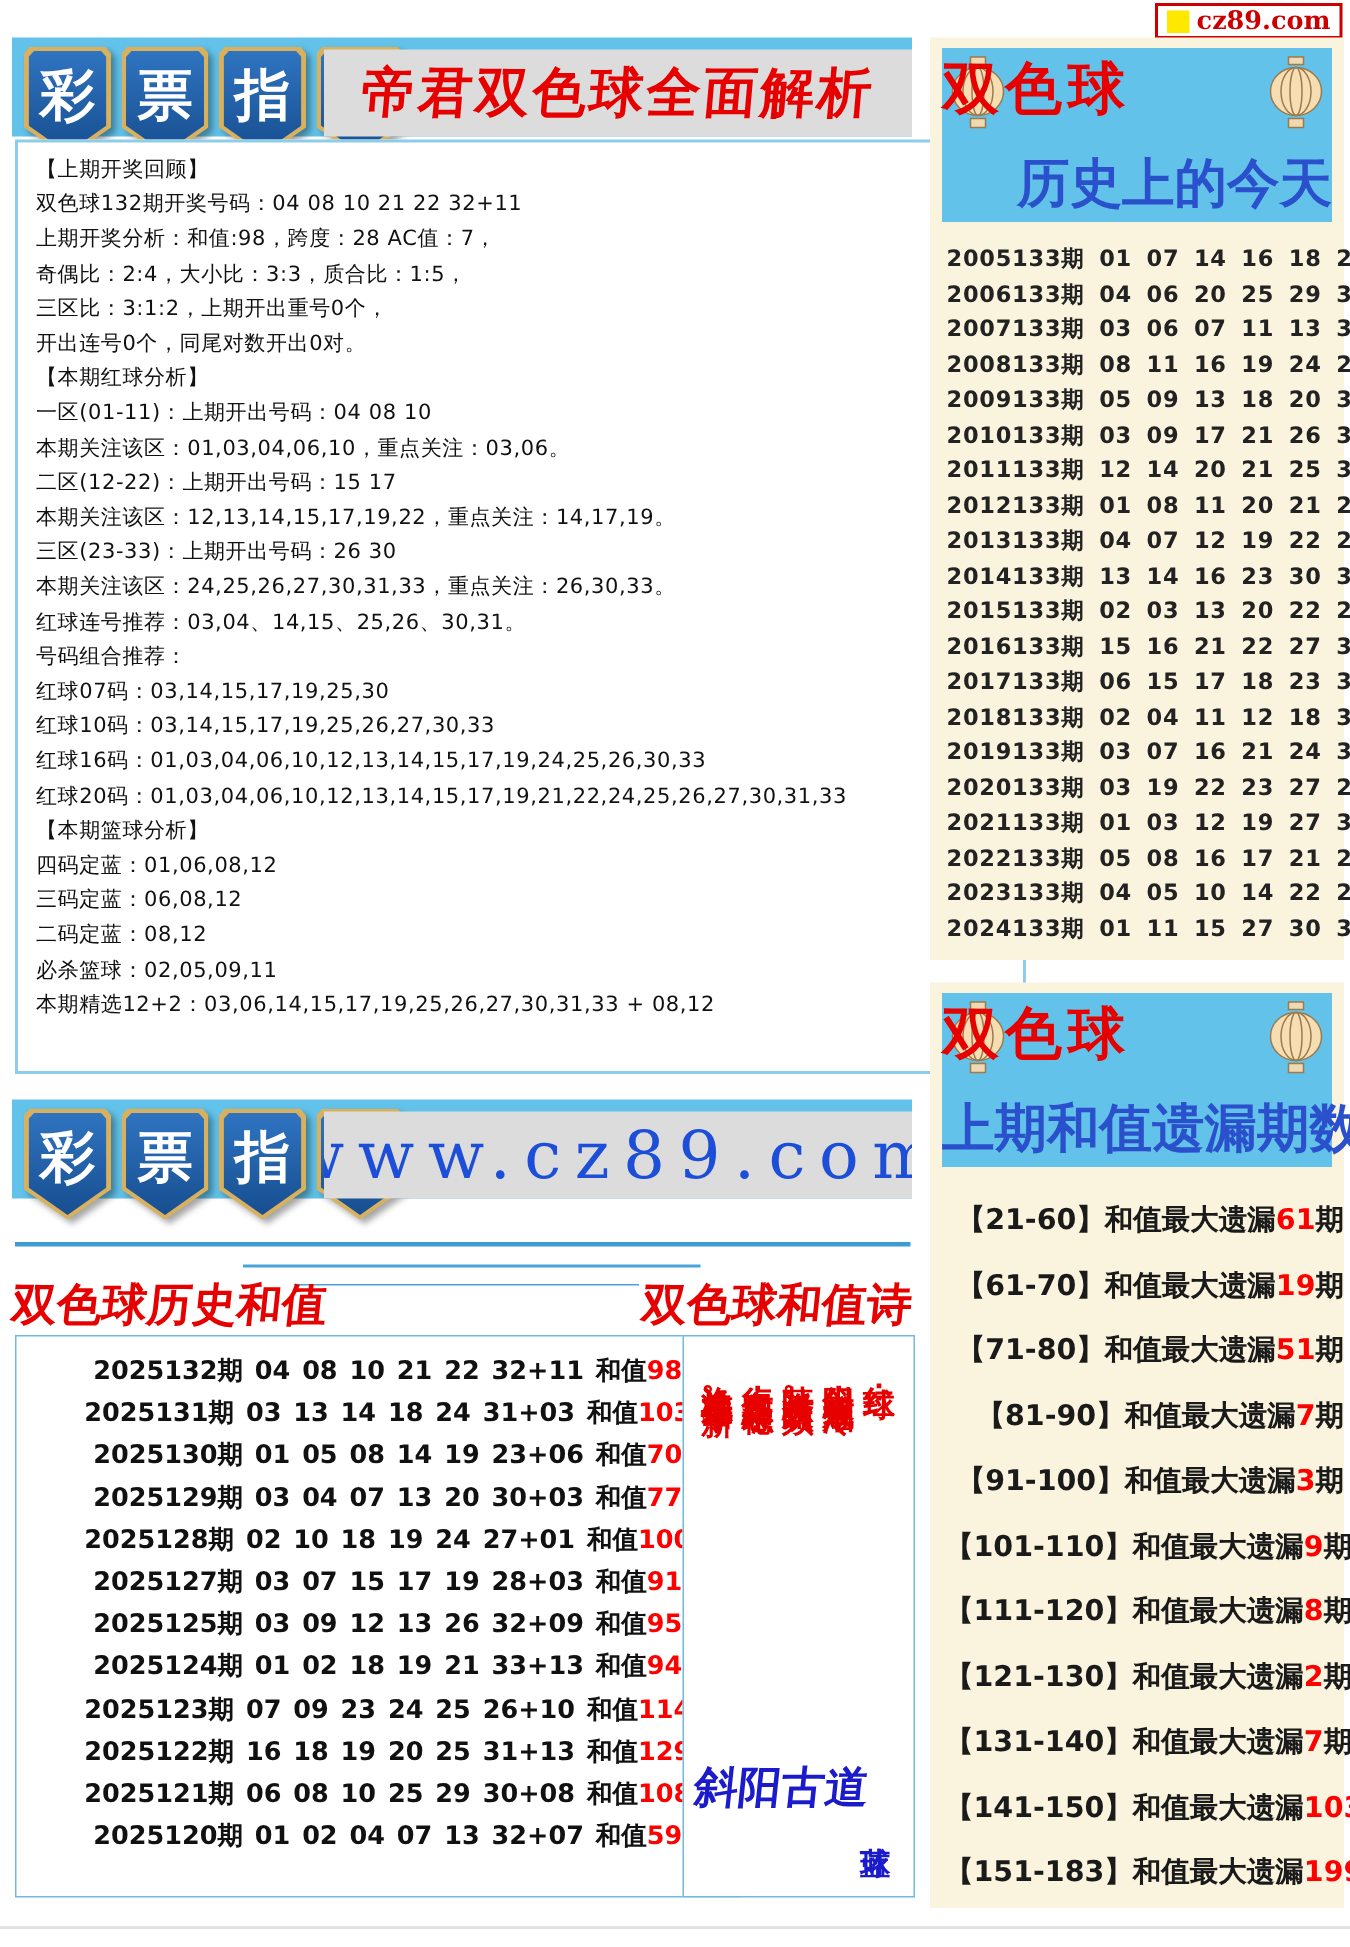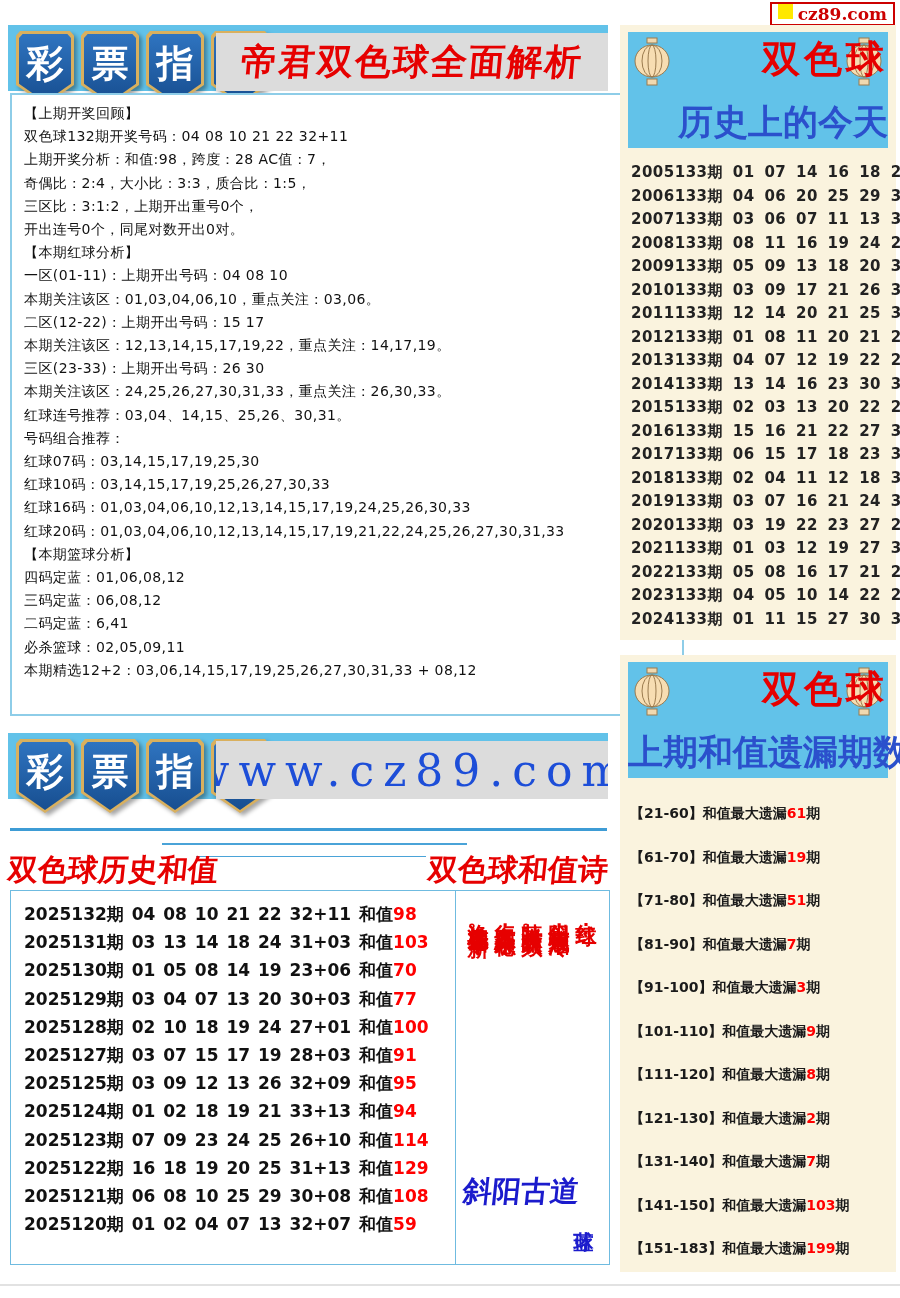--- a/index.html
+++ b/index.html
@@ -1,21 +1,21 @@
 <!DOCTYPE html>
 <html><head>
 <meta charset="utf-8">
 <style>
   * { margin:0; padding:0; box-sizing:border-box; }
   body { background:#fff; font-family:"DejaVu Sans", sans-serif; }
   #page { position:relative; width:900px; height:1298px; background:#ffffff; overflow:hidden; }
 
   
   .corner-logo { position:absolute; top:2px; right:5px; height:24px; border:2px solid #cc0000;
-    display:flex; align-items:flex-start; gap:5px; padding:0 6px; background:#fff; }
+    display:flex; align-items:center; gap:5px; padding:0 6px; background:#fff; }
   .corner-logo .sq { width:15px; height:15px; background:#ffe800; }
   .corner-logo .txt { color:#cc0000; font-weight:bold; font-size:17px; font-family:"DejaVu Serif", serif; }
 
   
   .strip { position:absolute; left:8px; width:600px; height:66px; background:#62c2e9; }
   .strip-top { top:25px; }
   .strip-mid { top:733px; }
   .badge-row { position:absolute; left:8px; top:6px; display:flex; gap:7px; }
   .badge { position:relative; width:58px; height:74px; filter:drop-shadow(3px 3px 2px rgba(0,0,0,0.35)); }
   .badge .gold { position:absolute; inset:0; background:#d9b05e;
@@ -34,49 +34,49 @@
   
   .analysis-panel { position:absolute; left:10px; top:93px; width:674px; height:623px;
     background:#fff; border:2px solid #8ecde8; padding:7px 12px; overflow:hidden; }
   .a-line { font-size:14px; color:#111; line-height:23.2px; white-space:nowrap; letter-spacing:0.4px; }
 
   
   .cream { position:absolute; left:620px; width:276px; background:#faf3de; }
   .today-panel { top:25px; height:615px; }
   .omission-panel { top:655px; height:617px; }
   .panel-head { position:relative; margin:7px auto 0; width:260px; height:116px; background:#62c2e9; }
-  .panel-head .red-t { position:absolute; top:2px; left:0; right:0; text-align:right;
+  .panel-head .red-t { position:absolute; top:2px; left:0; right:0; text-align:left;
     color:#e60000; font-size:38px; font-weight:bold; font-family:"DejaVu Serif", serif; letter-spacing:4px; }
   .panel-head .blue-t { position:absolute; bottom:2px; left:0; right:0; text-align:right;
     color:#2b50cc; font-size:35px; font-weight:bold; font-family:"DejaVu Serif", serif; white-space:nowrap; }
   .lantern { position:absolute; top:5px; }
   .lantern.l { left:3px; } .lantern.r { right:3px; }
 
   .today-rows { margin-top:13px; padding-left:11px; }
   .t-row { font-size:15px; font-weight:bold; color:#222; line-height:23.5px;
     white-space:nowrap; word-spacing:4px; letter-spacing:0.5px; }
 
   .omission-rows { margin-top:14px; padding-left:10px; }
-  .o-row { font-size:14px; font-weight:bold; color:#1a1a1a; line-height:43.5px; white-space:nowrap; }
+  .o-row { font-size:19px; font-weight:bold; color:#1a1a1a; line-height:43.5px; white-space:nowrap;text-align:right; }
   .o-row .val { color:#ff0000; }
 
   
   .hr-thick { position:absolute; left:10px; top:828px; width:597px; height:3px; background:#3e9cd5; }
   .hr-thin1 { position:absolute; left:162px; top:843px; width:305px; height:2px; background:#4aa3d8; }
   .hr-thin2 { position:absolute; left:196px; top:856px; width:230px; height:1px; background:#4aa3d8; }
 
   
   .sum-title-left { position:absolute; left:8px; top:850px; color:#e60000;
     font-family:"DejaVu Serif", serif; font-weight:bold; font-size:30px; transform:skewX(-6deg); }
   .sum-title-right { position:absolute; right:292px; top:850px; color:#e60000;
     font-family:"DejaVu Serif", serif; font-weight:bold; font-size:30px; transform:skewX(-6deg); }
 
   
   .sum-panel { position:absolute; left:10px; top:890px; width:484px; height:375px;
-    background:#fff; border:1px solid #6fbbe0; padding:9px 0 0 13px; overflow:hidden; }
+    background:#fff; border:1px solid #6fbbe0; padding:9px 0 0 13px; overflow:hidden;text-align:center; }
   .s-row { font-size:17px; font-weight:bold; color:#111; line-height:28.2px;
     white-space:nowrap; word-spacing:2px; }
   .s-row .val { color:#ff0000; }
 
   
   .poem-panel { position:absolute; left:455px; top:890px; width:155px; height:375px;
     background:#fff; border:1px solid #6fbbe0; }
   .poem { position:absolute; top:16px; right:9px; height:260px; writing-mode:vertical-rl;
     color:#e60000; font-weight:bold; font-family:"DejaVu Serif", serif;
     font-size:21px; line-height:27px; letter-spacing:2px; }
@@ -165,21 +165,21 @@
       <div class="a-line">红球16码：01,03,04,06,10,12,13,14,15,17,19,24,25,26,30,33</div>
 
       <div class="a-line">红球20码：01,03,04,06,10,12,13,14,15,17,19,21,22,24,25,26,27,30,31,33</div>
 
       <div class="a-line">【本期篮球分析】</div>
 
       <div class="a-line">四码定蓝：01,06,08,12</div>
 
       <div class="a-line">三码定蓝：06,08,12</div>
 
-      <div class="a-line">二码定蓝：6,41</div>
+      <div class="a-line">二码定蓝：08,12</div>
 
       <div class="a-line">必杀篮球：02,05,09,11</div>
 
       <div class="a-line">本期精选12+2：03,06,14,15,17,19,25,26,27,30,31,33 + 08,12</div>
     </div>
 
   <div class="cream today-panel">
     <div class="panel-head">
       <svg class="lantern l" width="42" height="50" viewBox="0 0 40 50">
         <rect x="15" y="1" width="10" height="5" fill="#f0d9b0" stroke="#9a7b4f"></rect>

